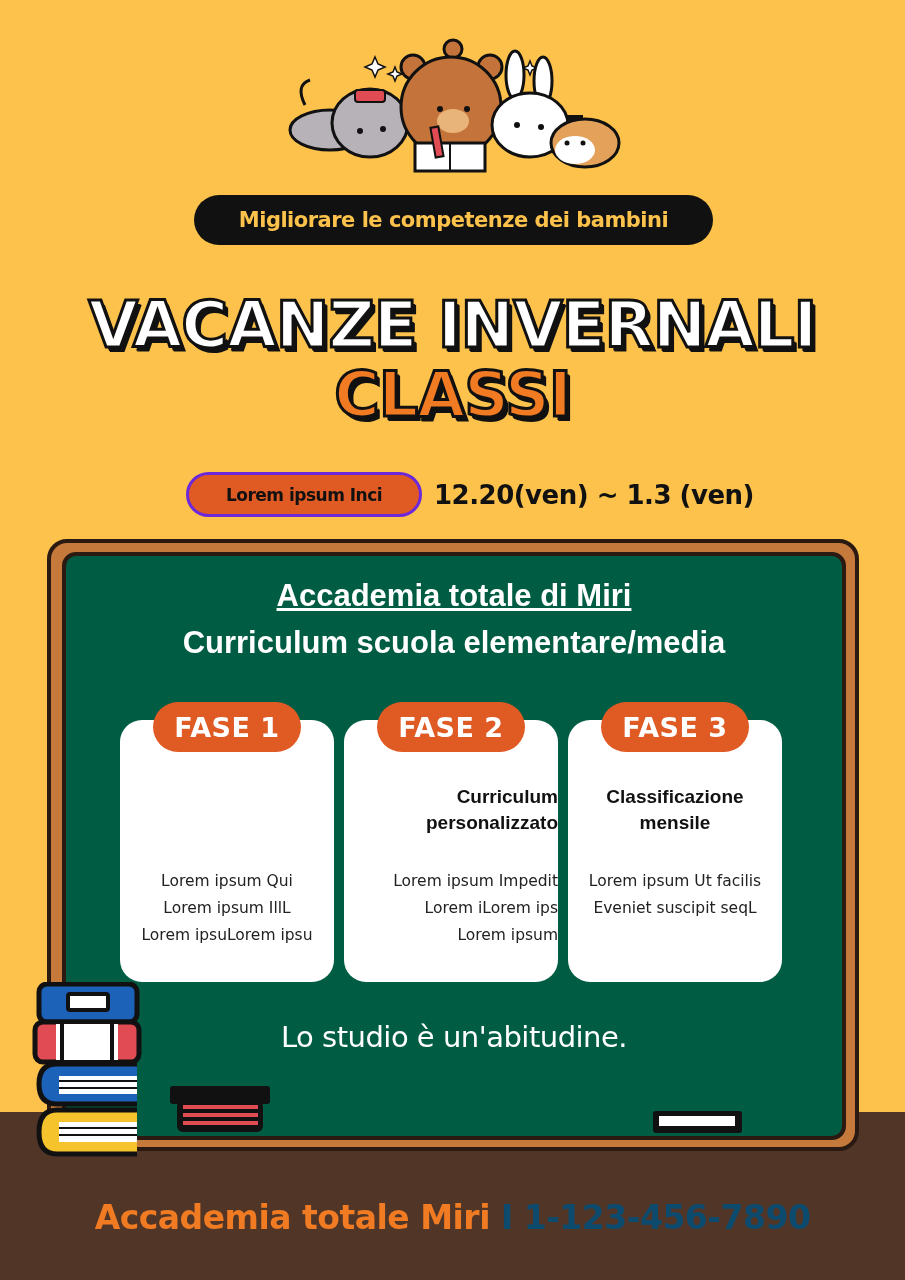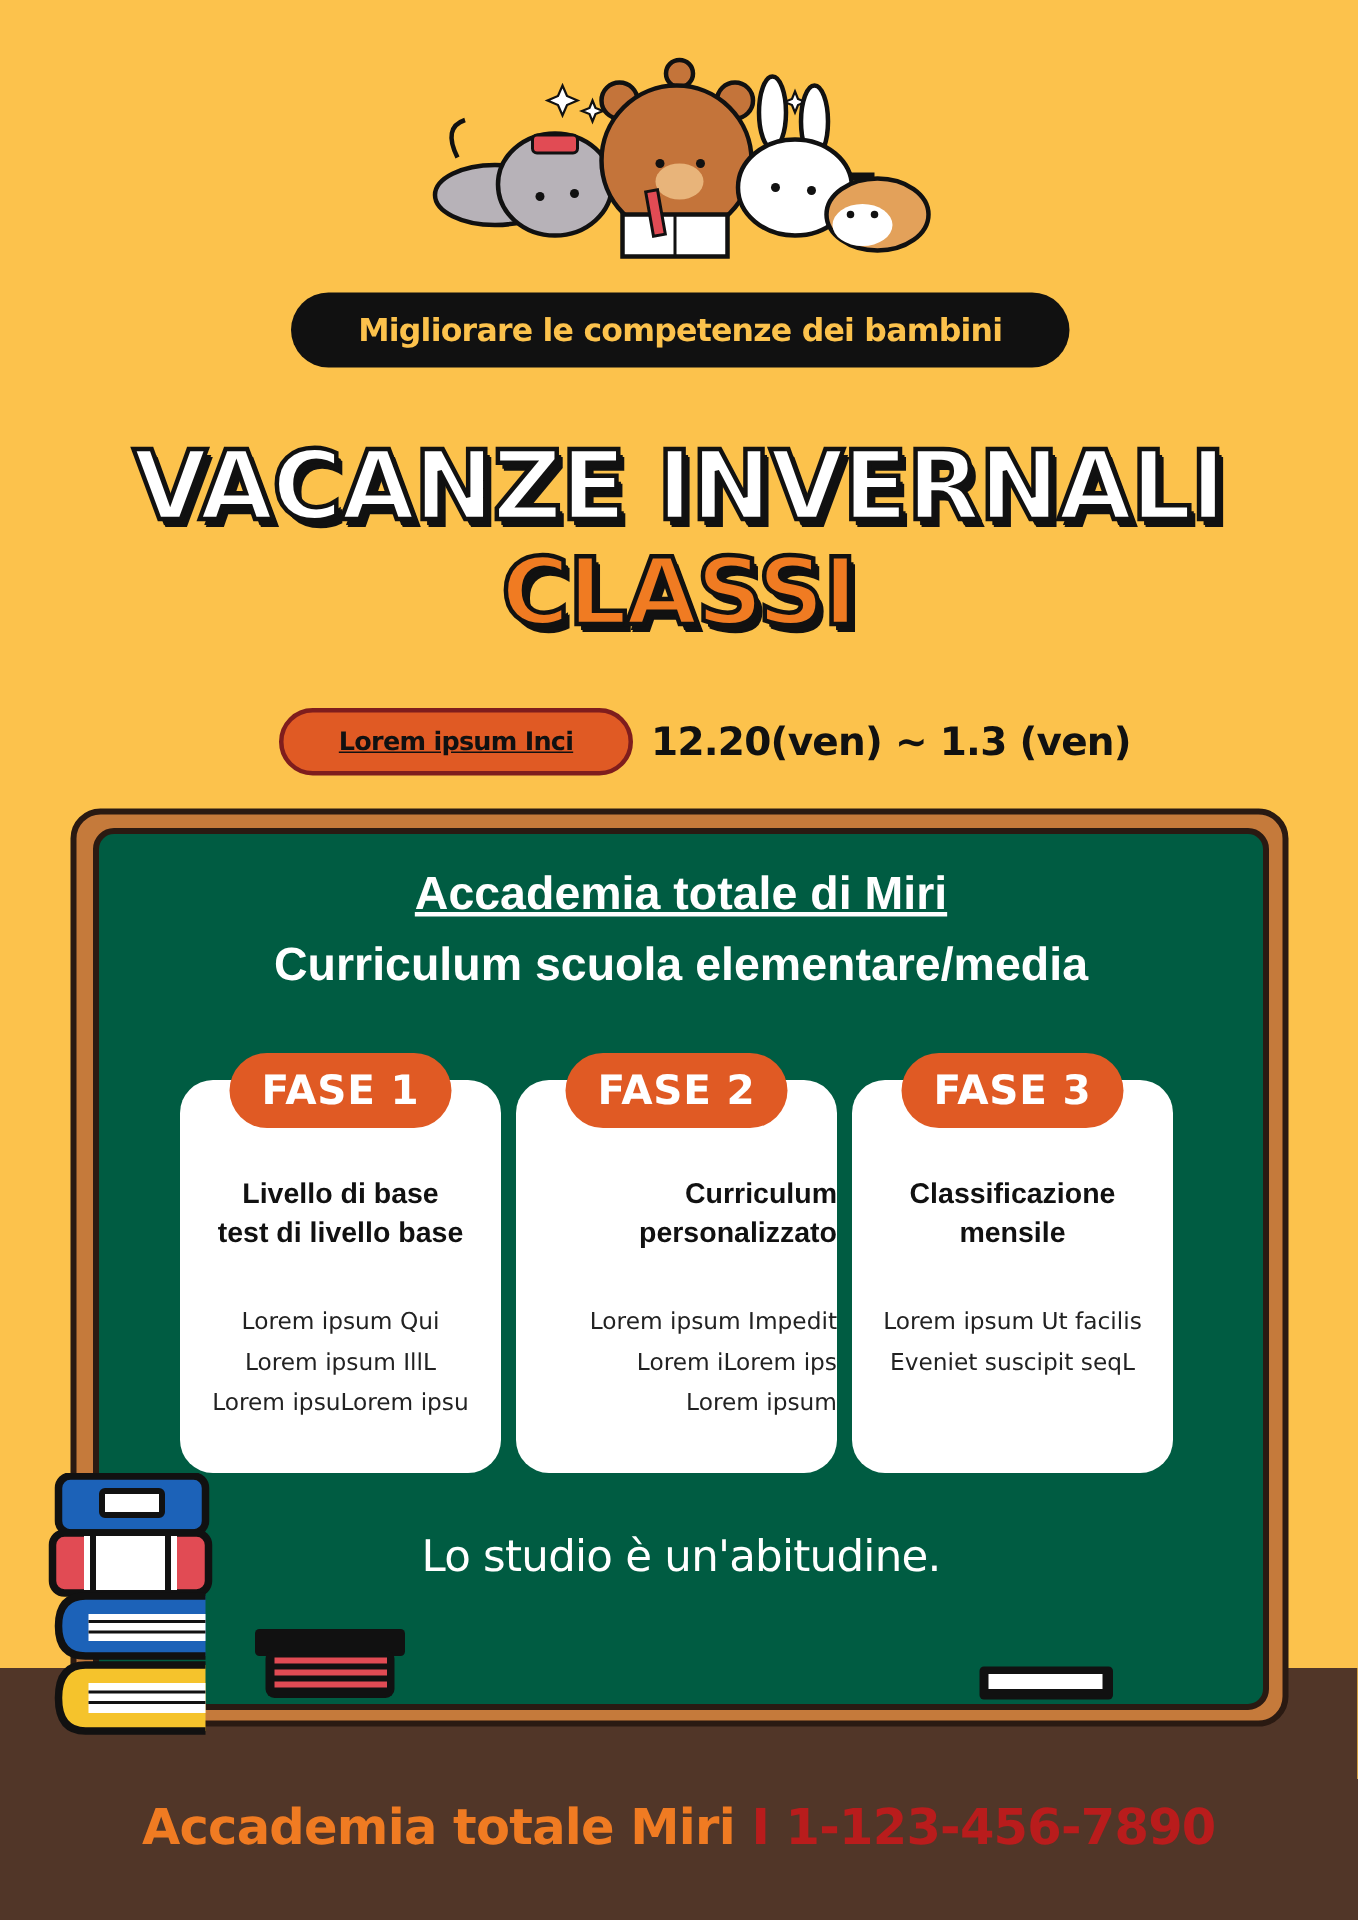--- a/index.html
+++ b/index.html
@@ -38,25 +38,24 @@
     top: 358px; font-size: 62px; color: #f07b22;
     -webkit-text-stroke: 3px #111;
     text-shadow: 3px 4px 0 #111, 4px 5px 0 #111;
   }
 
   .date-row {
     position: absolute; left: 186px; top: 472px; height: 45px;
     display: flex; align-items: center; gap: 12px;
   }
   .date-pill {
-    width: 236px; height: 45px; border: 3px solid #7f1d1d; border-radius: 23px;
+    width: 236px; height: 45px; border: 3px solid #6d28d9; border-radius: 23px;
     background: #e05a24; color: #111; font-weight: bold; font-size: 17px;
     display: flex; align-items: center; justify-content: center;
     letter-spacing: -0.5px;
-    text-decoration: underline;
   }
   .date-text { font-size: 26px; font-weight: bold; color: #111; letter-spacing: -0.5px; }
 
   
   .board-frame {
     position: absolute; left: 47px; top: 539px; width: 812px; height: 612px;
     background: #c57a3b; border: 4px solid #2a1a12; border-radius: 20px;
   }
   .board {
     position: absolute; left: 62px; top: 552px; width: 784px; height: 588px;
@@ -108,21 +107,21 @@
     background: #fff;
   }
   .eraser { position: absolute; left: 170px; top: 1086px; width: 104px; height: 48px; }
   .books { position: absolute; left: 32px; top: 982px; width: 114px; height: 180px; }
 
   .footer {
     position: absolute; left: 0; top: 1198px; width: 905px; text-align: center;
     font-weight: bold; font-size: 33px; letter-spacing: -0.5px;
   }
   .footer-name { color: #f07b22; }
-  .footer-phone { color: #b91c1c; margin-top: 27px; }
+  .footer-phone { color: #0c4a6e; margin-top: 27px; }
 </style>
 </head>
 <body>
 
 <div class="floor"></div>
 
 <svg class="mascots" viewBox="0 0 340 145">
 
   <path d="M90 22 l3 7 7 3 -7 3 -3 7 -3 -7 -7 -3 7 -3z" fill="#fff" stroke="#111" stroke-width="1.5"></path>
   <path d="M110 32 l2 5 5 2 -5 2 -2 5 -2 -5 -5 -2 5 -2z" fill="#fff" stroke="#111" stroke-width="1.5"></path>
@@ -169,24 +168,20 @@
   <div class="date-text">12.20(ven) ~ 1.3 (ven)</div>
 </div>
 
 <div class="board-frame"></div>
 <div class="board"></div>
 
 <div class="board-title bt1">Accademia totale di Miri</div>
 <div class="board-title bt2">Curriculum scuola elementare/media</div>
 
 <div class="card" style="left:120px;">
-  <div class="card-heading">
-    <span class="card-line">Livello di base</span>
-    <span class="card-line">test di livello base</span>
-  </div>
   <div class="card-body">
     <span class="card-line">Lorem ipsum Qui</span>
     <span class="card-line">Lorem ipsum IllL</span>
     <span class="card-line">Lorem ipsuLorem ipsu</span>
   </div>
 </div>
 <div class="card-badge" style="left:153px;">FASE 1</div>
 
 <div class="card" style="left:344px;text-align:right;">
   <div class="card-heading">

